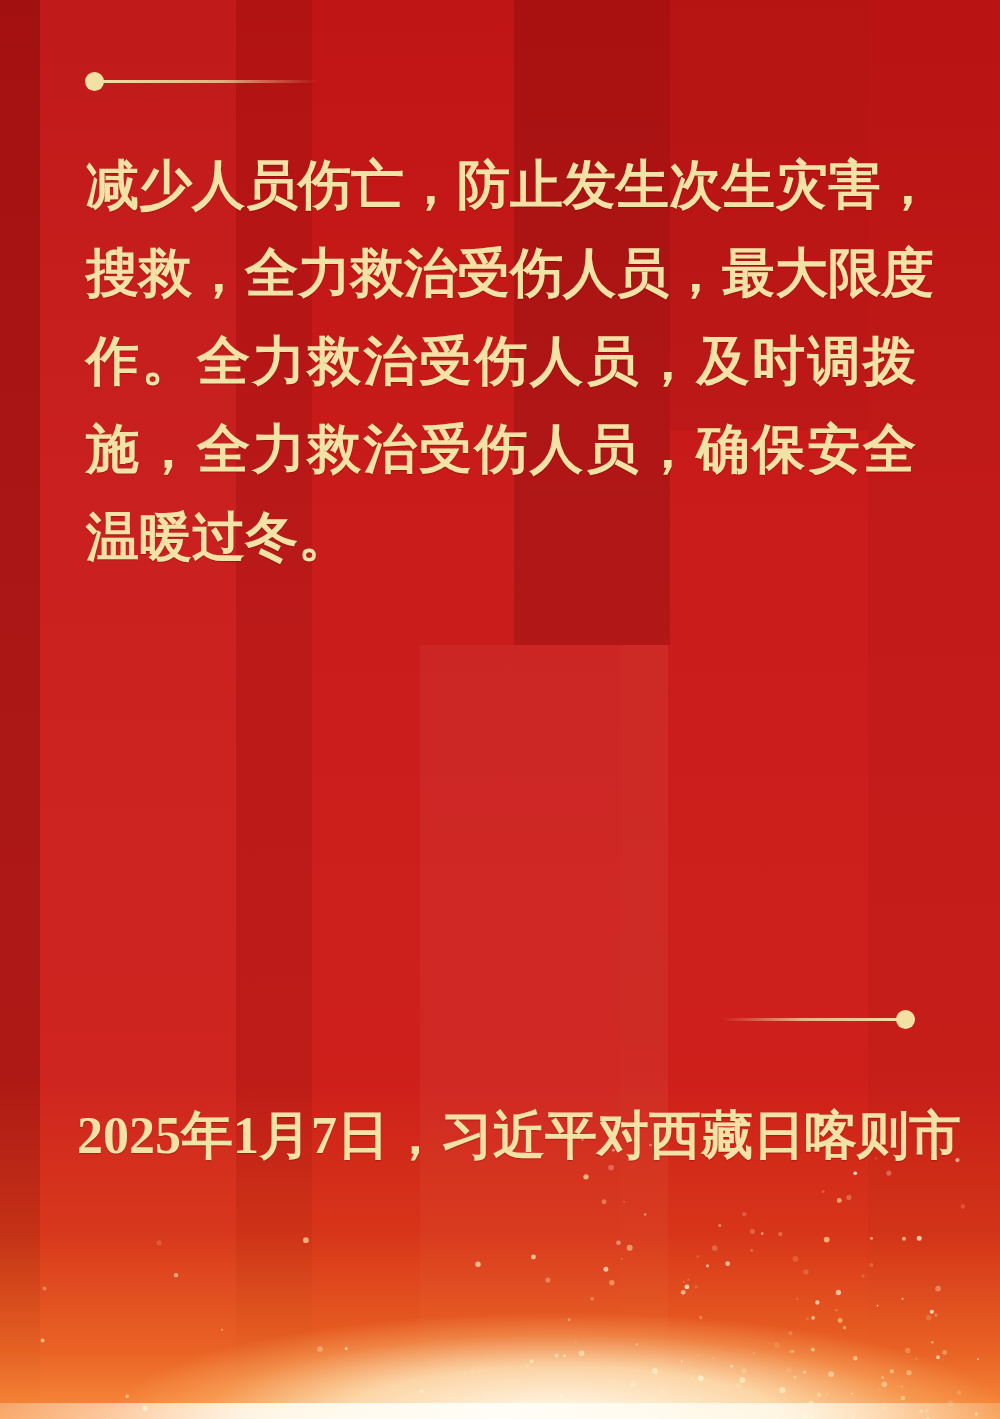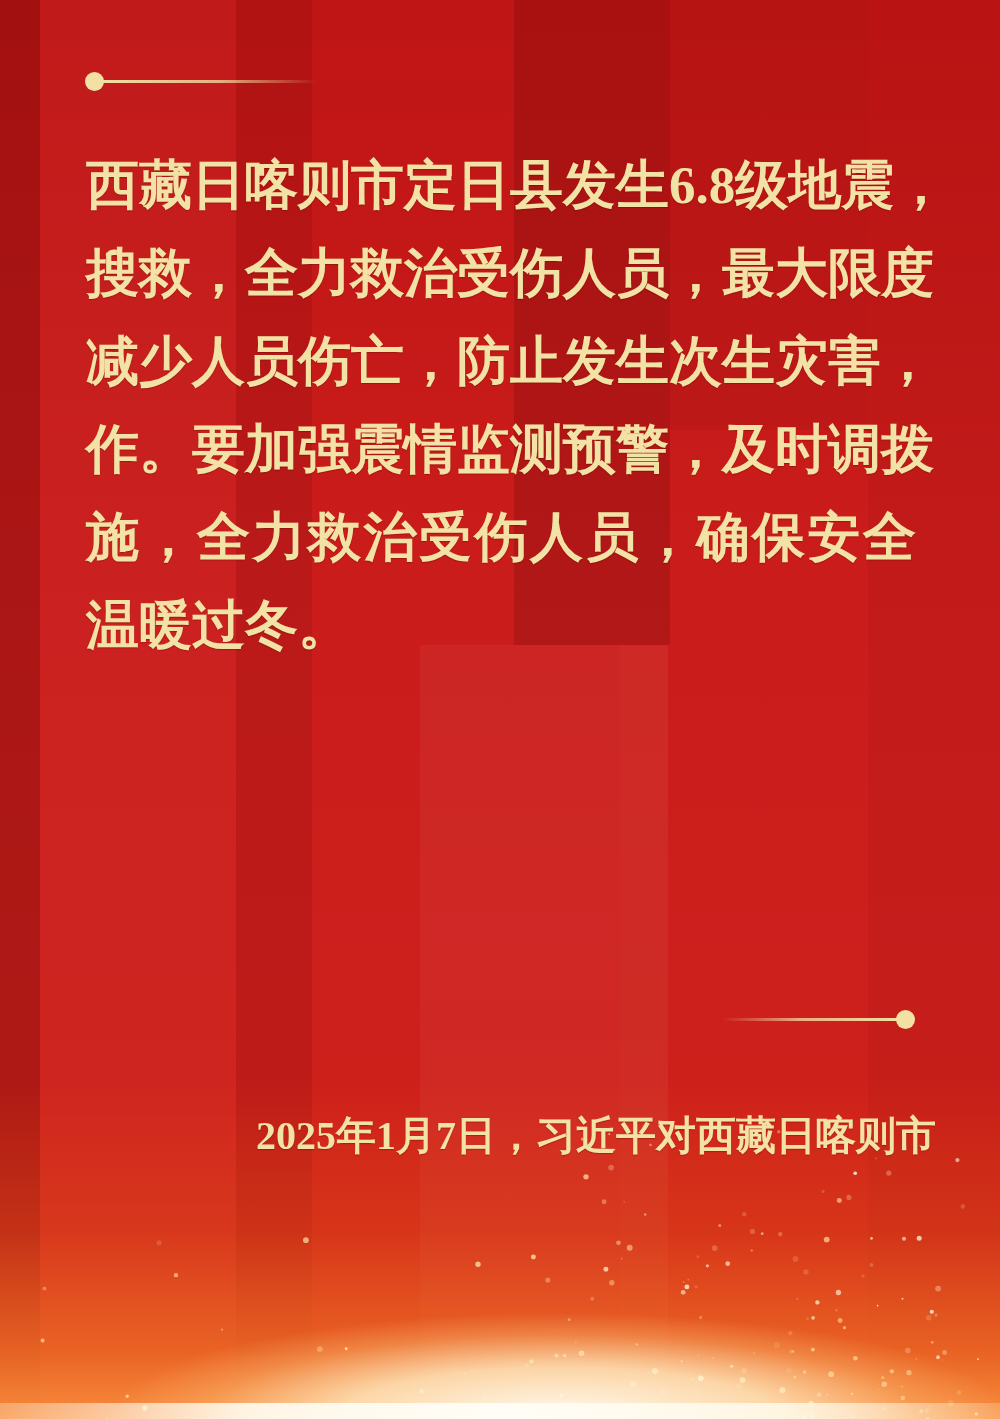--- a/index.html
+++ b/index.html
@@ -51,24 +51,24 @@
   .qline{
     height:88px;line-height:88px;
     text-align:justify;text-align-last:justify;
     text-justify:inter-character;
     white-space:nowrap;
   }
   .qline.last{text-align:center;text-align-last:left;letter-spacing:0;}
   
   .attribution{
     position:absolute;z-index:4;
-    left:96px;top:1096px;width:840px;
+    left:77px;top:1096px;width:840px;
     text-align:right;
     color:var(--text-gold,#f3e2a6);
-    font-size:40px;font-weight:bold;
+    font-size:52px;font-weight:bold;
     text-shadow:0 1px 1px rgba(90,10,0,.35);
   }
   .aline{height:80px;line-height:80px;white-space:nowrap;}
   
   .glow-orange{
     position:absolute;z-index:1;left:0;bottom:0;width:1000px;height:340px;
     background:linear-gradient(to bottom,
       rgba(228,80,24,0) 0%,
       rgba(228,84,26,.40) 45%,
       rgba(238,110,38,.85) 80%,
@@ -275,24 +275,23 @@
     </svg>
   <div class="glow-white"></div>
   <div class="glow-white-bar"></div>
 
   <div class="ornament orn-top">
     <span class="orn-dot"></span>
     <span class="orn-line"></span>
   </div>
 
   <div class="quote">
-    <div class="qline">西藏日喀则市定日县发生6.8级地震，</div>
+    <div class="qline">减少人员伤亡，防止发生次生灾害，</div>
     <div class="qline">搜救，全力救治受伤人员，最大限度</div>
-    <div class="qline">减少人员伤亡，防止发生次生灾害，</div>
-    <div class="qline">作。要加强震情监测预警，及时调拨</div>
+    <div class="qline">作。全力救治受伤人员，及时调拨</div>
     <div class="qline">施，全力救治受伤人员，确保安全</div>
     <div class="qline last">温暖过冬。</div>
   </div>
 
   <div class="ornament orn-bottom">
     <span class="orn-line"></span>
     <span class="orn-dot"></span>
   </div>
 
   <div class="attribution">

